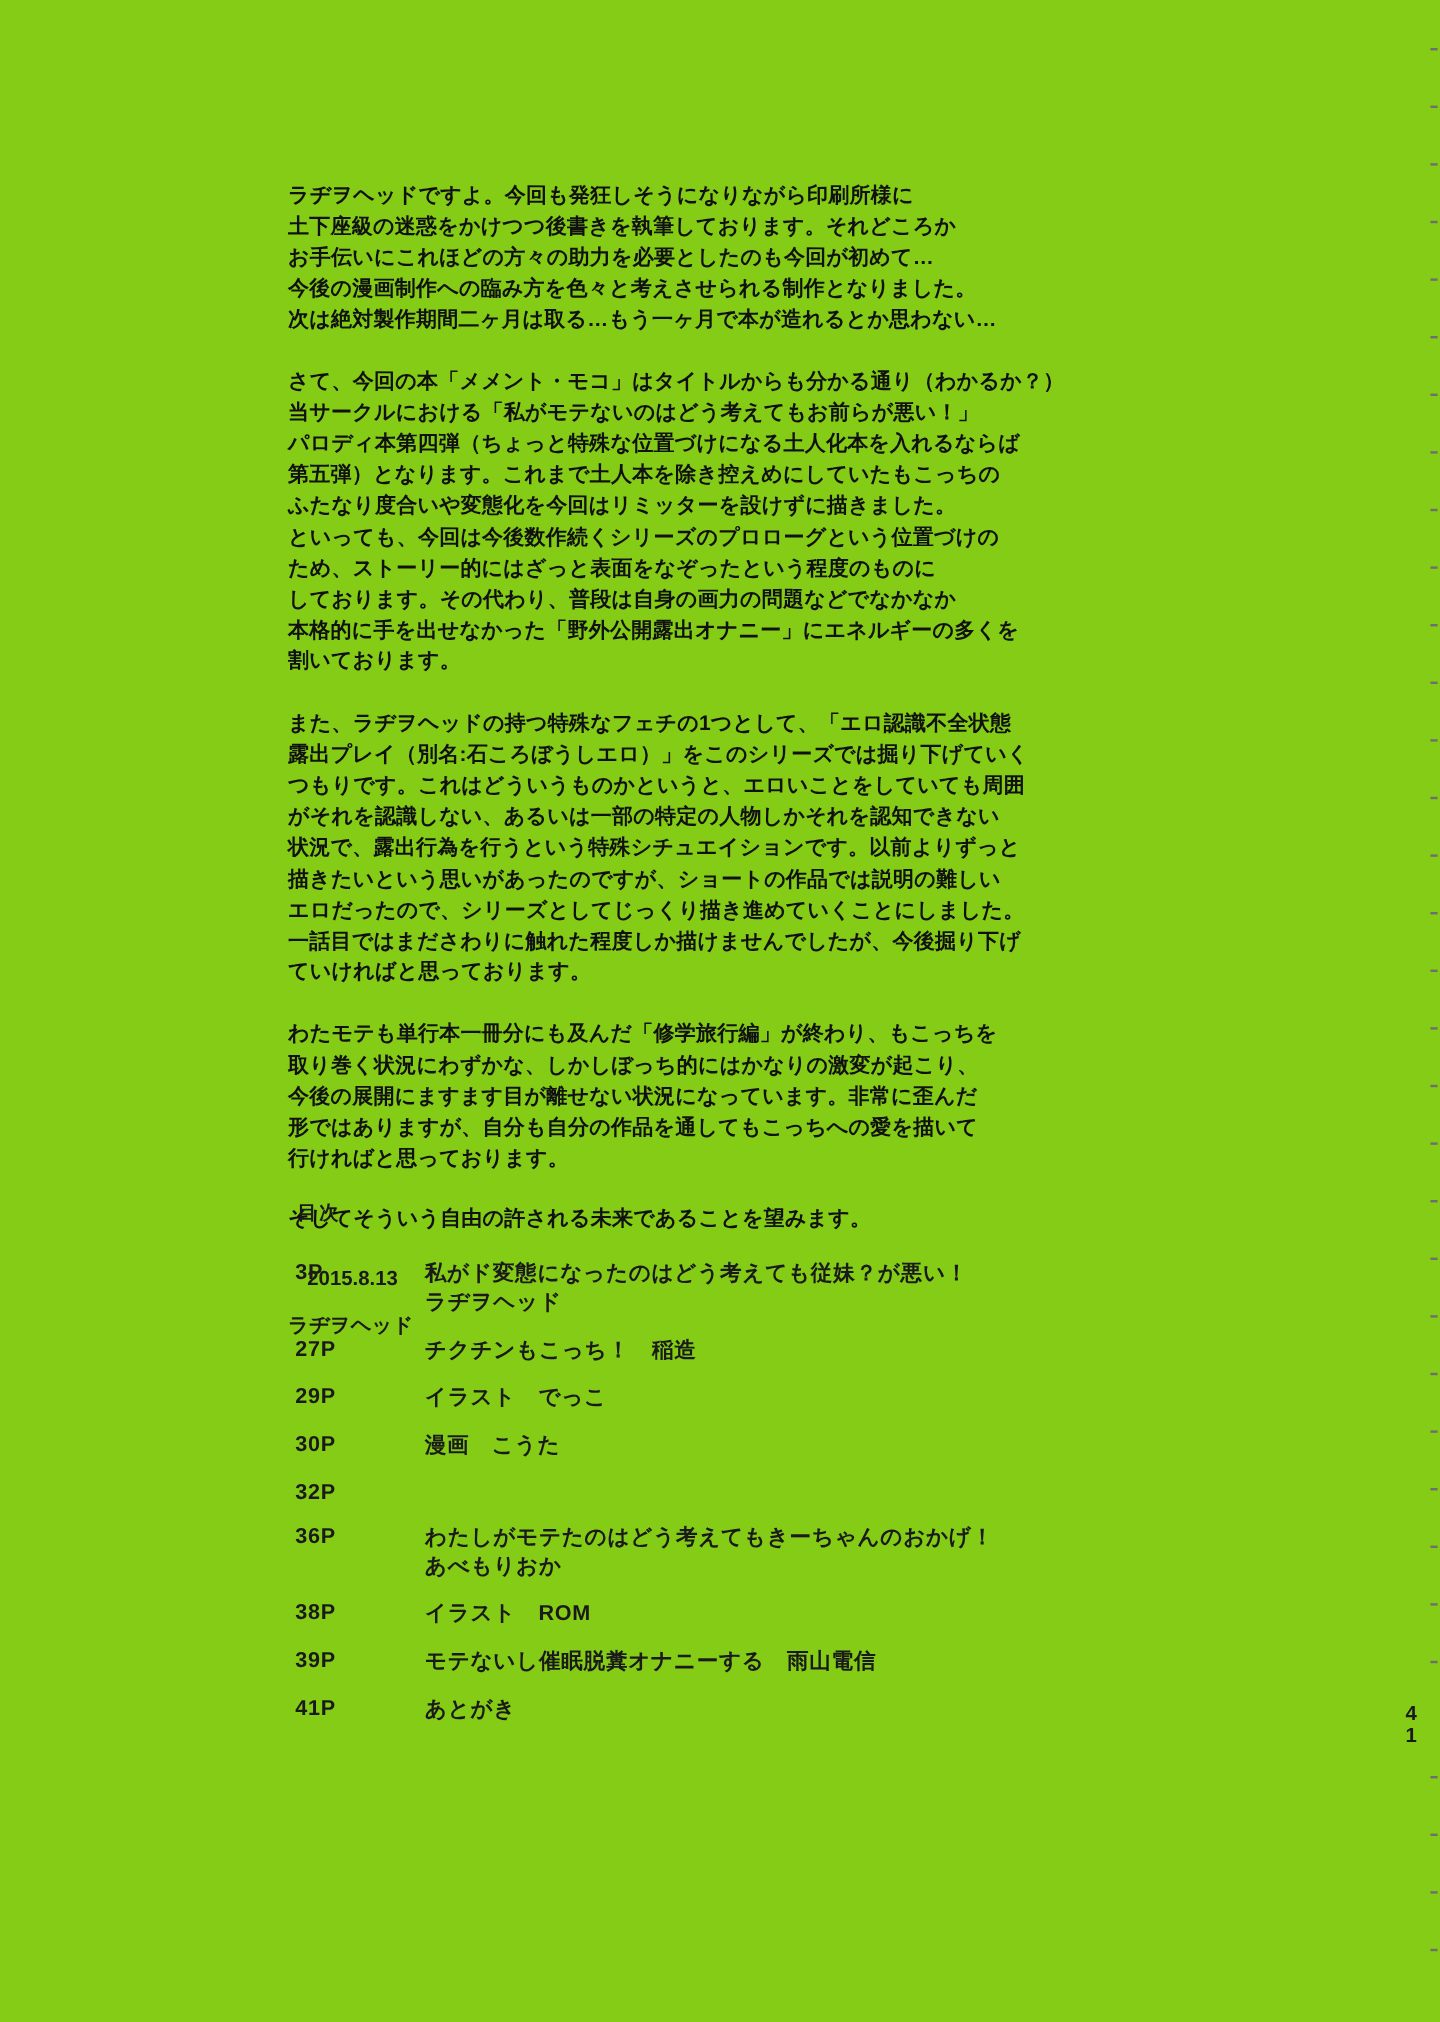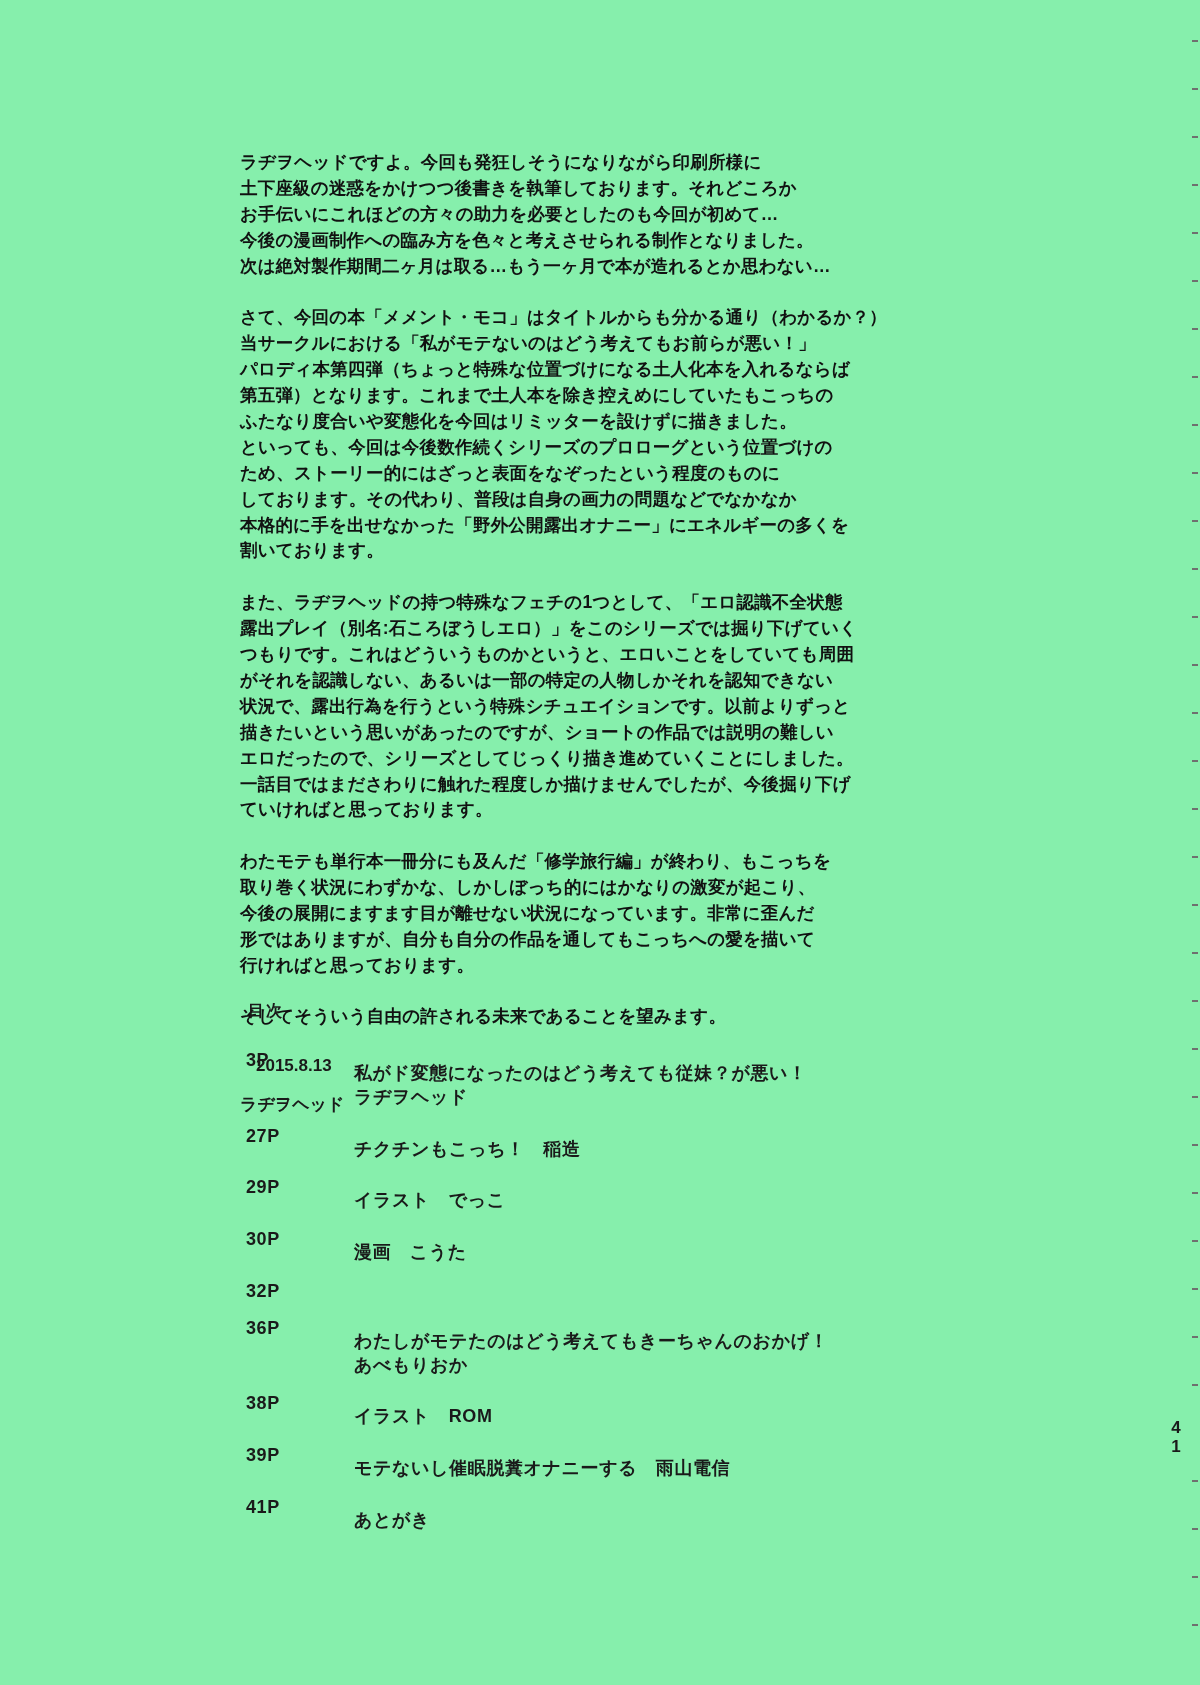--- a/index.html
+++ b/index.html
@@ -11,21 +11,21 @@
     width: 1200px;
     height: 1685px;
     position: relative;
     font-family: "Liberation Sans", sans-serif;
     color: #1a1a1a;
     overflow: hidden;
   }
   .page {
     position: absolute;
     inset: 0;
-    background: #86efac;
+    background: #84cc16;
   }
   .content {
     position: absolute;
     left: 240px;
     top: 150px;
     width: 700px;
   }
   .para {
     font-size: 17.5px;
     line-height: 1.48;
@@ -77,21 +77,20 @@
     width: 92px;
     text-align: left;
     padding-right: 16px;
     flex: 0 0 auto;
     white-space: nowrap;
   }
   .toc-text {
     flex: 1 1 auto;
     white-space: pre-line;
     line-height: 1.32;
-    margin-top: 12px;
   }
   .page-number {
     position: absolute;
     right: 14px;
     top: 1419px;
     font-size: 17px;
     font-weight: 700;
     line-height: 1.1;
     text-align: center;
     width: 20px;

